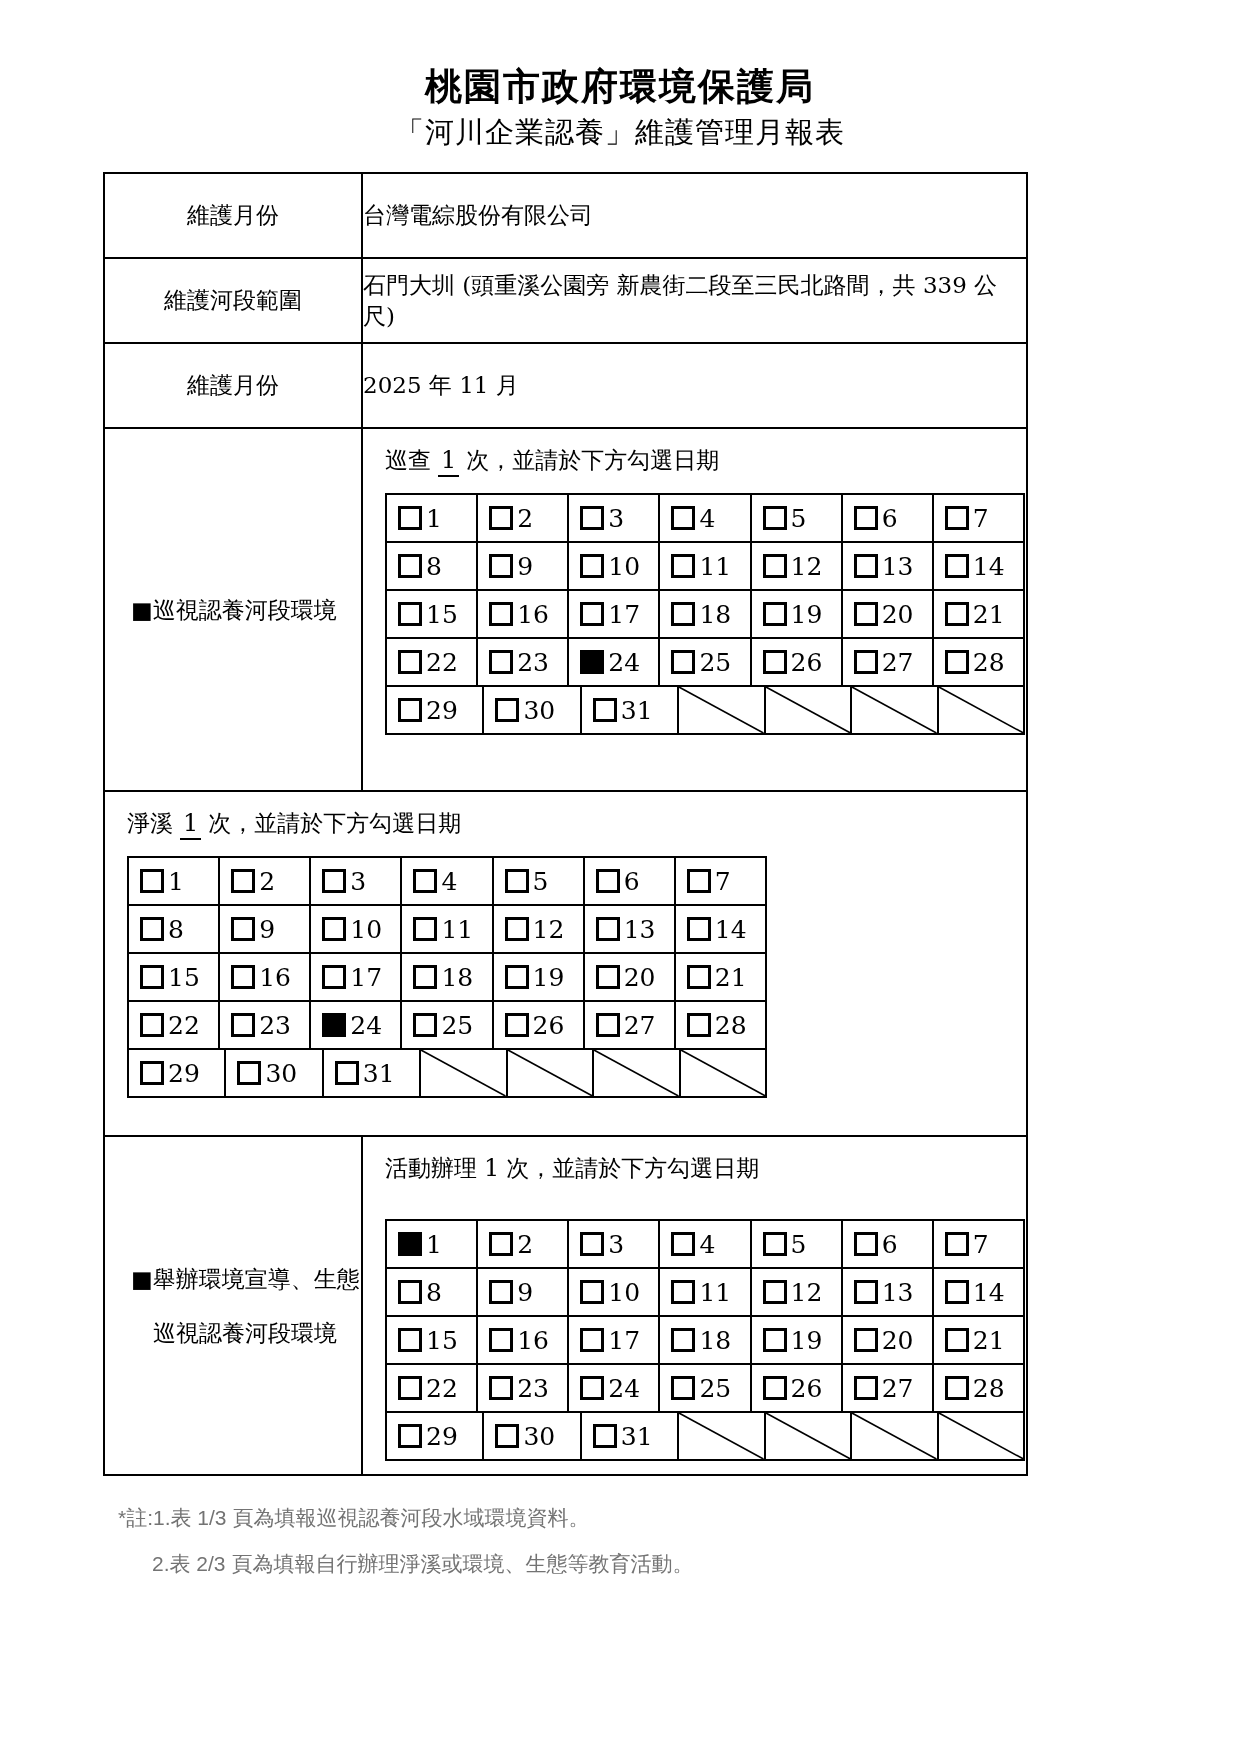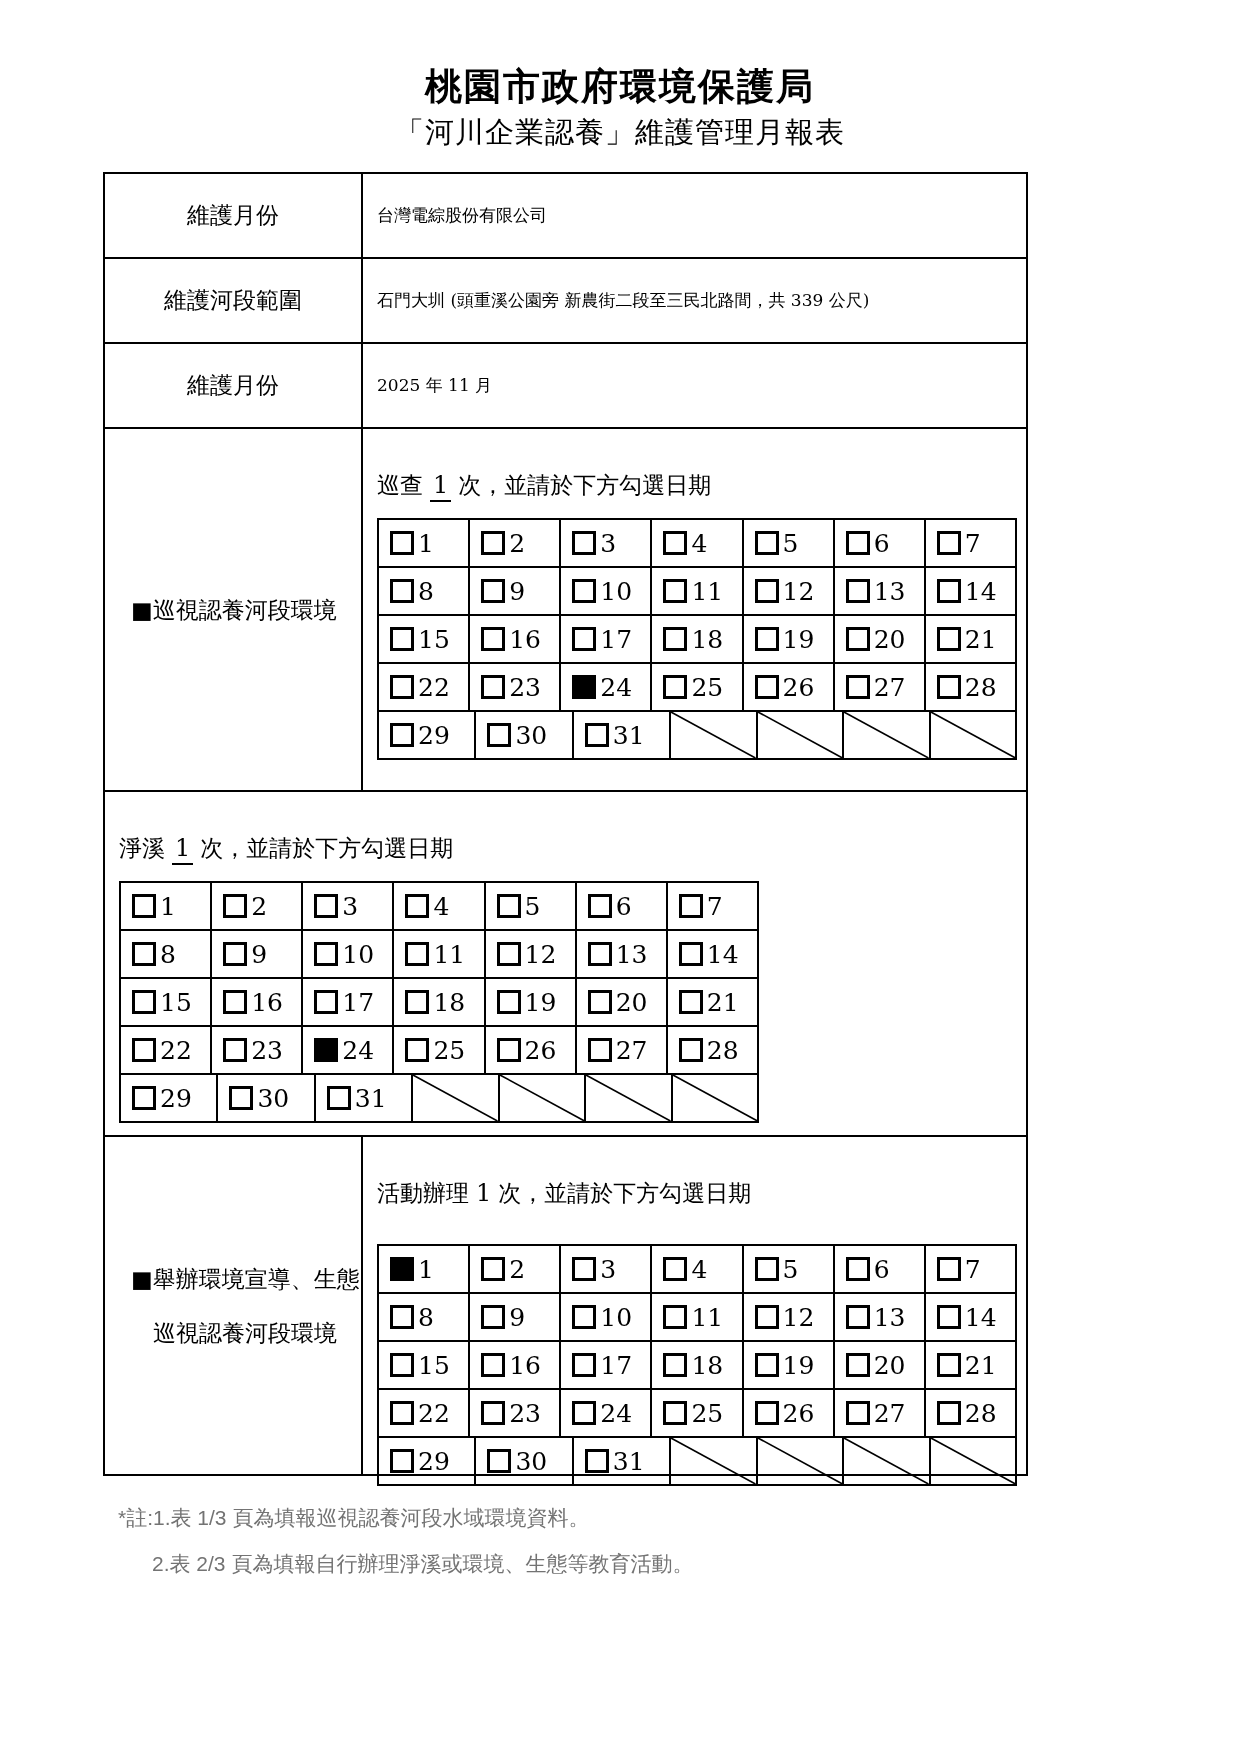--- a/index.html
+++ b/index.html
@@ -21,23 +21,23 @@
   .sec-2{height:345px;}
   .sec-3{height:337px;}
 
   .label-col{width:258px;flex:0 0 258px;border-right:2px solid #000;box-sizing:border-box;
              display:flex;flex-direction:column;align-items:center;justify-content:center;
              font-size:23px;}
   .label-col.sec-label{align-items:flex-start;padding-left:26px;box-sizing:border-box;}
   .sec-label .lbl-line{line-height:54px;white-space:nowrap;}
   .sec-label .lbl-line.indent{padding-left:22px;}
 
-  .value-col{flex:1;display:flex;align-items:center;padding-left:14px;
-             font-size:17px;box-sizing:border-box;}
-  .content-col{flex:1;padding:41px 0 0 14px;box-sizing:border-box;}
+  .value-col{flex:1;display:flex;align-items:center;padding-left:0;
+             font-size:23px;box-sizing:border-box;}
+  .content-col{flex:1;padding:16px 0 0 14px;box-sizing:border-box;margin-left:8px;}
 
   .instruction{font-size:23px;line-height:30px;white-space:nowrap;}
   .count{display:inline-block;margin:0 7px;font-size:24px;}
   .count.underlined{border-bottom:2px solid #000;padding:0 3px;}
 
   .calendar{width:640px;margin-top:16px;border:2px solid #000;box-sizing:border-box;}
   .sec-3 .calendar{margin-top:36px;}
   .cal-row{display:flex;}
   .cal-row + .cal-row{border-top:2px solid #000;}
   .cal-cell{flex:1;height:46px;display:flex;align-items:center;padding-left:11px;

